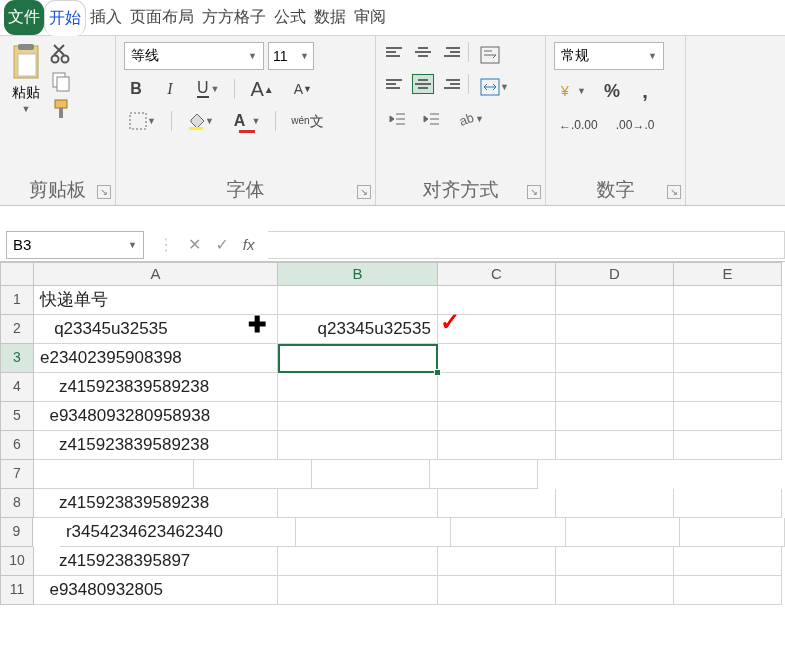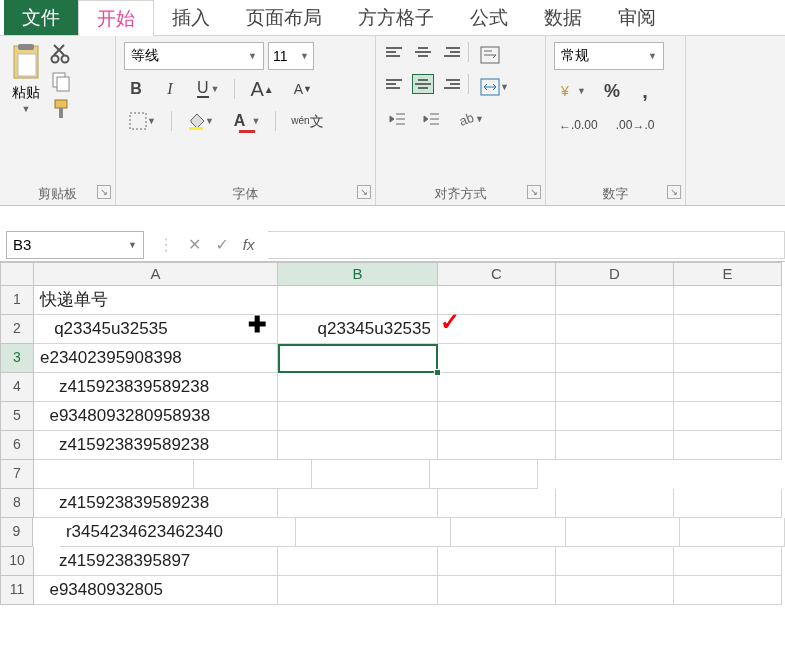--- a/index.html
+++ b/index.html
@@ -1,25 +1,25 @@
 <!DOCTYPE html>
 <html><head>
 <meta charset="utf-8">
 <style>
 * { box-sizing: border-box; margin: 0; padding: 0; font-family: "Microsoft YaHei", Arial, sans-serif; }
 body { background: #fff; width: 785px; height: 661px; overflow: hidden; position: relative; }
 
 .tabbar { display: flex; align-items: stretch; height: 36px; background: #fff; padding-left: 4px; border-bottom: 1px solid #d4d4d4; }
-.tab { padding: 0 18px; font-size: 19px; color: #444; display: flex; align-items: center; cursor: pointer; }
+.tab { padding: 0 4px; font-size: 16px; color: #444; display: flex; align-items: center; cursor: pointer; border-radius: 11px; }
 .tab.file { background: #217346; color: #fff; font-weight: 400; }
-.tab.active { background: #fff; color: #ec4899; border: 1px solid #d4d4d4; border-bottom: none; margin-bottom: -1px; }
+.tab.active { background: #fff; color: #1d4ed8; border: 1px solid #d4d4d4; border-bottom: none; margin-bottom: -1px; }
 
 .ribbon { display: flex; background: #f3f3f3; border-bottom: 1px solid #c5c5c5; height: 170px; }
 .group { border-right: 1px solid #d4d4d4; padding: 6px 8px 2px 8px; display: flex; flex-direction: column; justify-content: space-between; position: relative; }
-.group-label { font-size: 13px; color: #666; text-align: center; margin-top: 4px; }
+.group-label { font-size: 19px; color: #666; text-align: center; margin-top: 4px; }
 .group-launcher { position: absolute; right: 4px; bottom: 6px; width: 14px; height: 14px; border: 1px solid #aaa; font-size: 9px; line-height: 12px; text-align: center; color: #777; cursor: pointer; }
 
 
 .clip-body { display: flex; gap: 6px; }
 .clip-paste { display: flex; flex-direction: column; align-items: center; gap: 2px; }
 .clip-paste .icon { width: 36px; height: 40px; }
 .clip-side { display: flex; flex-direction: column; gap: 6px; }
 .clip-side .icon { width: 22px; height: 22px; }
 
 

